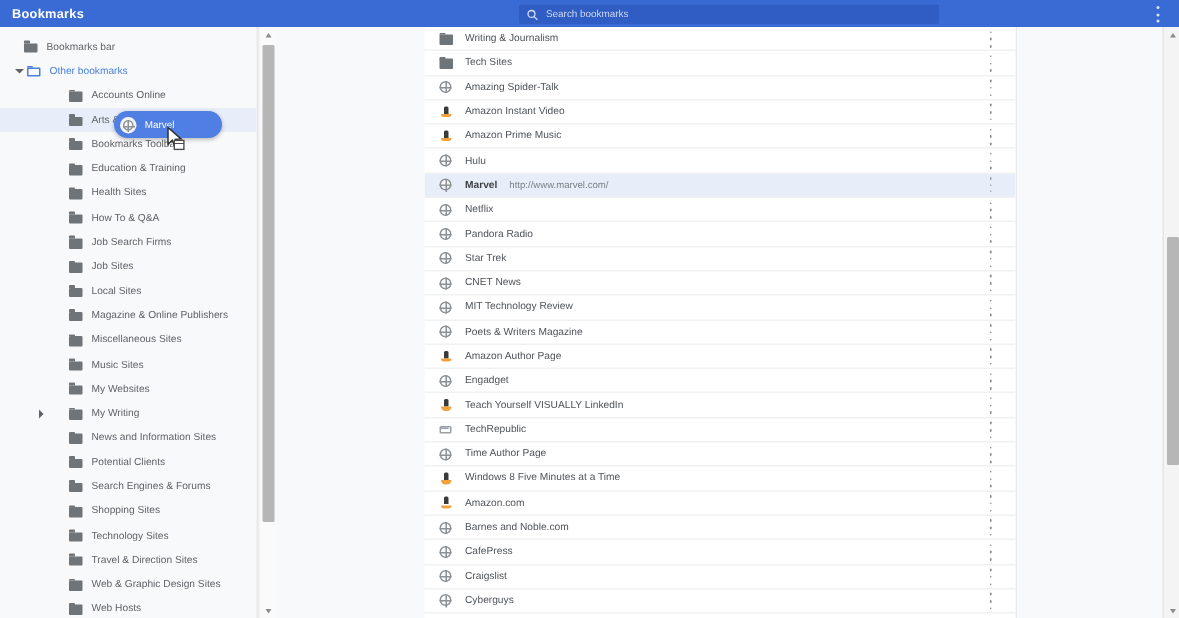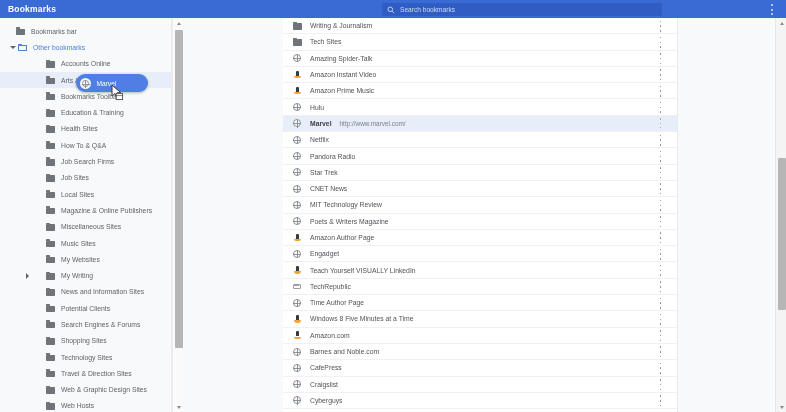--- a/index.html
+++ b/index.html
@@ -17,21 +17,21 @@
     background: #3a6ad4;
     display: flex; align-items: center;
   }
   .brand {
     color: #ffffff; font-size: 8.5px; font-weight: bold;
     letter-spacing: .2px; margin-left: 8px; white-space: nowrap;
   }
   .search-wrap {
     position: absolute; left: 346px; top: 3px; width: 280px; height: 13px;
     background: #2f5dc4; border-radius: 1.5px;
-    display: flex; align-items: center; margin-left: 36px;
+    display: flex; align-items: center;
   }
   .search-icon { margin-left: 5px; display: flex; align-items: center; }
   .search-input {
     flex: 1; border: 0; background: transparent; outline: none;
     font-family: "Liberation Sans", sans-serif;
     font-size: 6.6px; color: #e9eefc; margin-left: 5px;
   }
   .search-input::placeholder { color: #ced9f4; }
   .hdr-menu {
     position: absolute; right: 9px; top: 4px;

